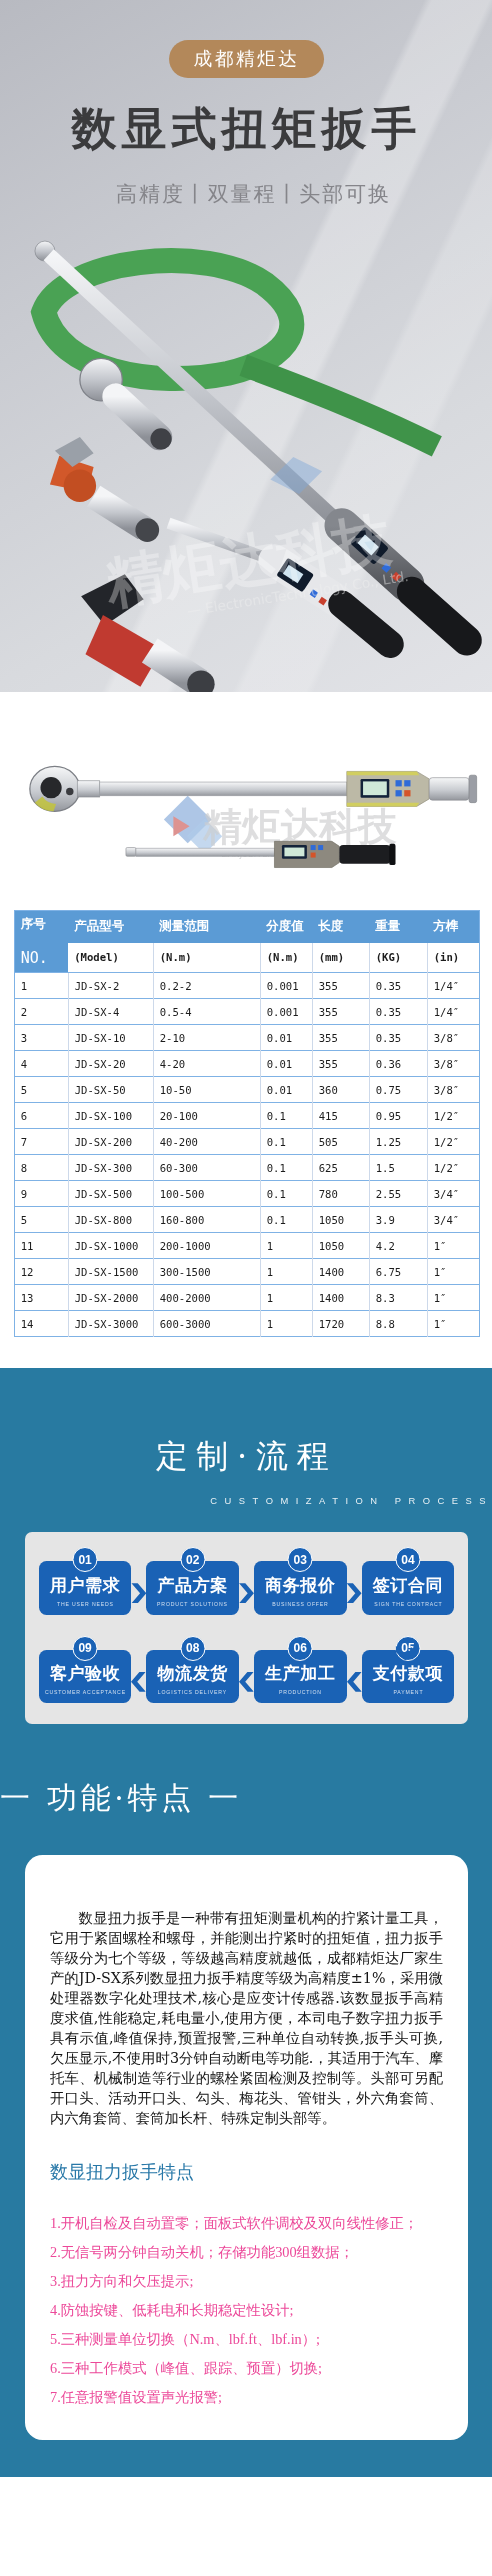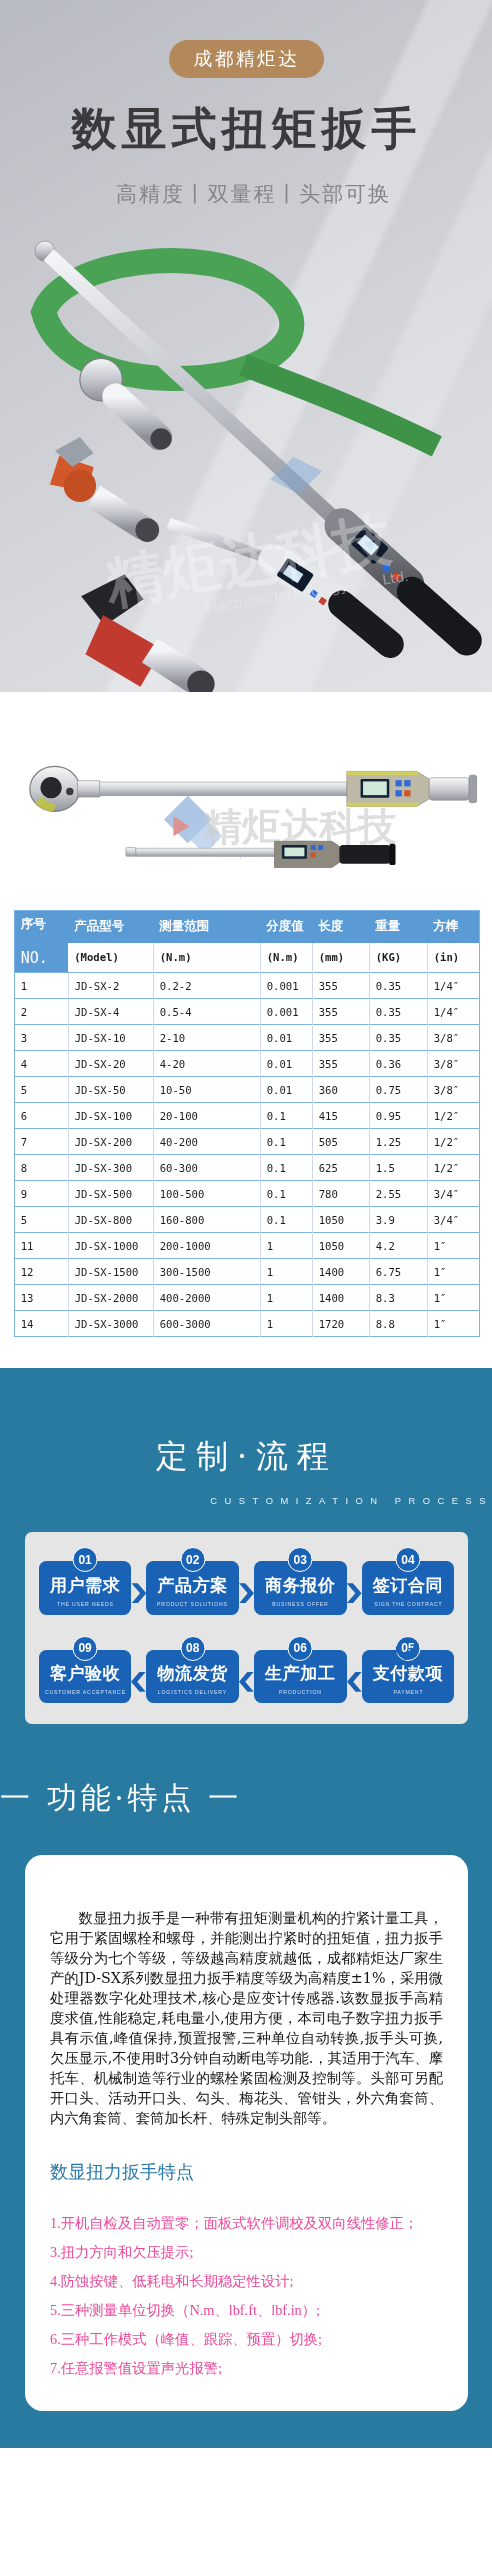--- a/index.html
+++ b/index.html
@@ -423,20 +423,21 @@
       <div class="arrow arrow-down"></div>
     </div>
 
     <div class="feat-title">一 功能·特点 一</div>
 
     <div class="feat-card">
       <p class="feat-para">数显扭力扳手是一种带有扭矩测量机构的拧紧计量工具，它用于紧固螺栓和螺母，并能测出拧紧时的扭矩值，扭力扳手等级分为七个等级，等级越高精度就越低，成都精炬达厂家生产的JD-SX系列数显扭力扳手精度等级为高精度±1%，采用微处理器数字化处理技术,核心是应变计传感器.该数显扳手高精度求值,性能稳定,耗电量小,使用方便，本司电子数字扭力扳手具有示值,峰值保持,预置报警,三种单位自动转换,扳手头可换,欠压显示,不使用时3分钟自动断电等功能.，其适用于汽车、摩托车、机械制造等行业的螺栓紧固检测及控制等。头部可另配开口头、活动开口头、勾头、梅花头、管钳头，外六角套筒、内六角套筒、套筒加长杆、特殊定制头部等。</p>
       <div class="feat-subhead">数显扭力扳手特点</div>
       <ul class="feat-list">
           <li>1.开机自检及自动置零；面板式软件调校及双向线性修正；</li>
+          <li>2.无信号两分钟自动关机；存储功能300组数据；</li>
           <li>3.扭力方向和欠压提示;</li>
           <li>4.防蚀按键、低耗电和长期稳定性设计;</li>
           <li>5.三种测量单位切换（N.m、lbf.ft、lbf.in）;</li>
           <li>6.三种工作模式（峰值、跟踪、预置）切换;</li>
           <li>7.任意报警值设置声光报警;</li>
         </ul>
     </div>
 
   </section>
 

